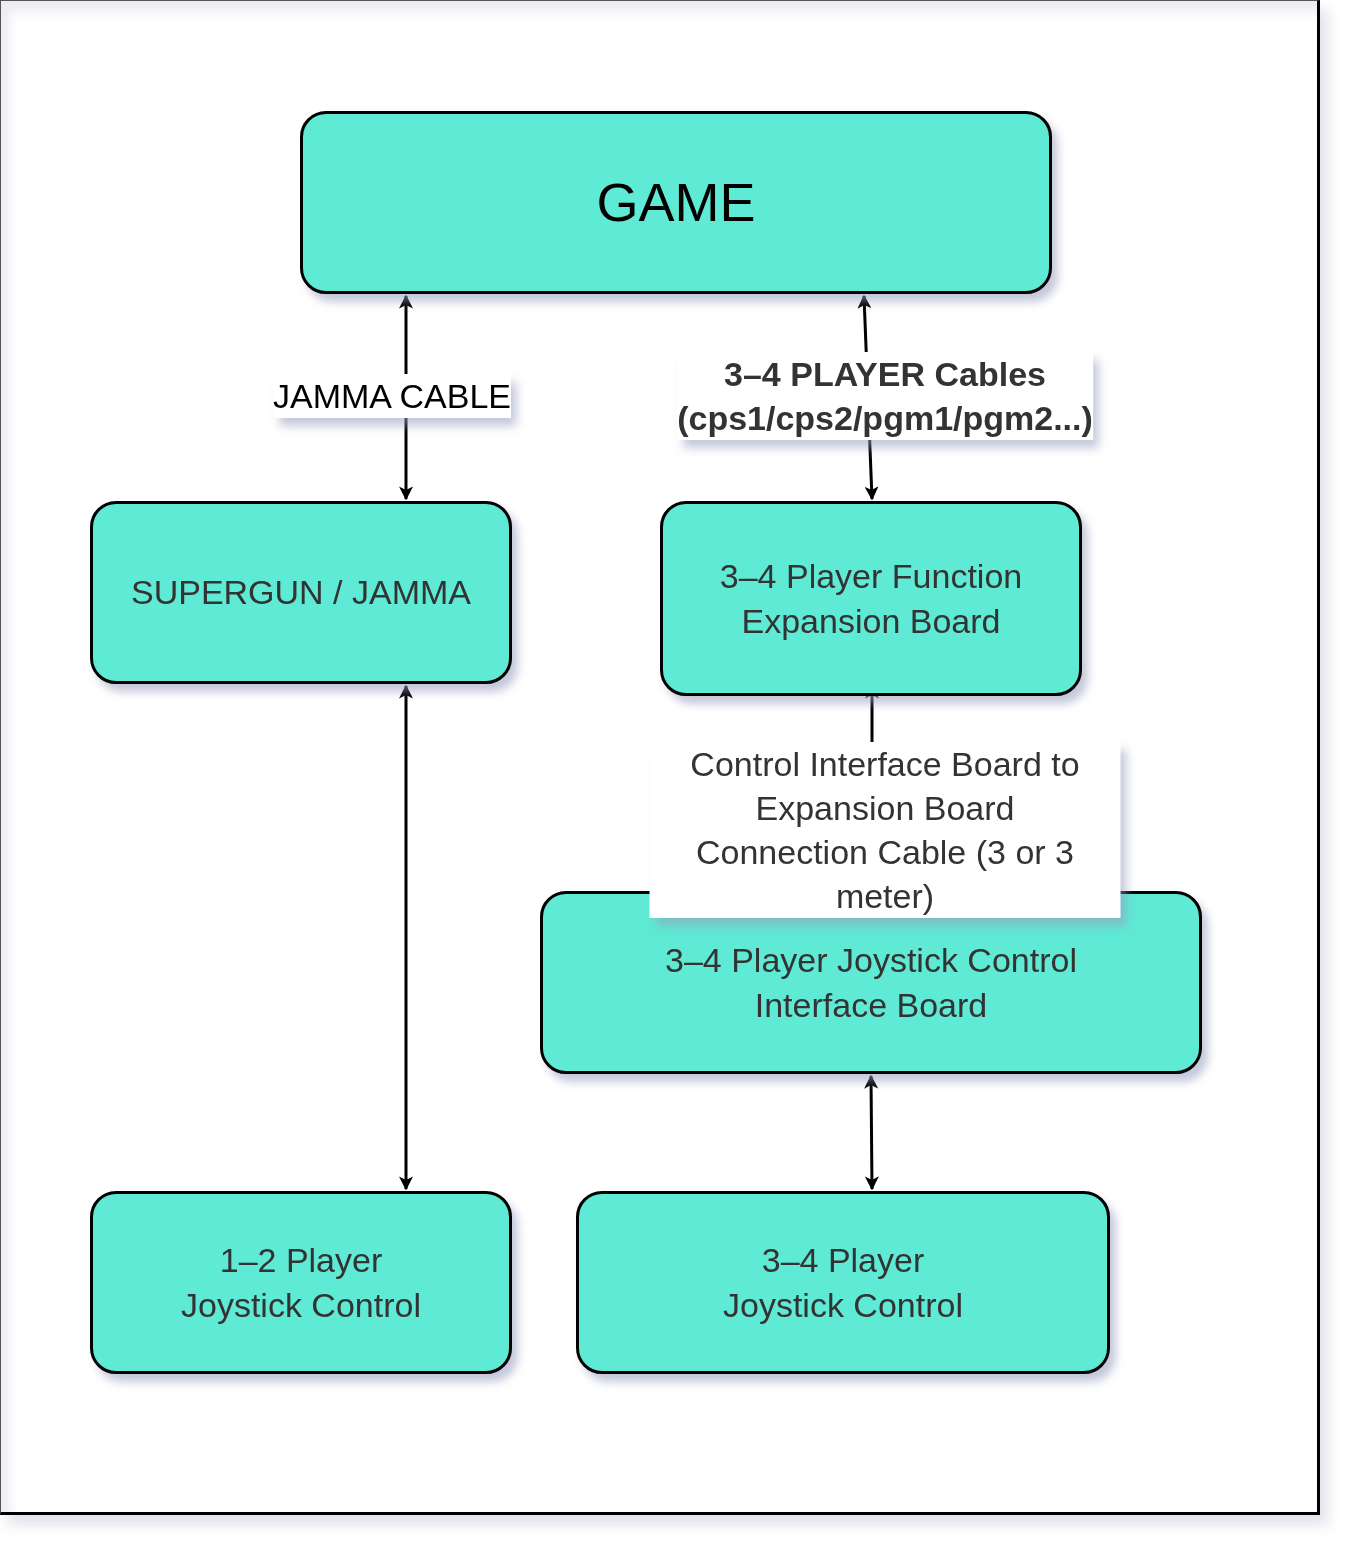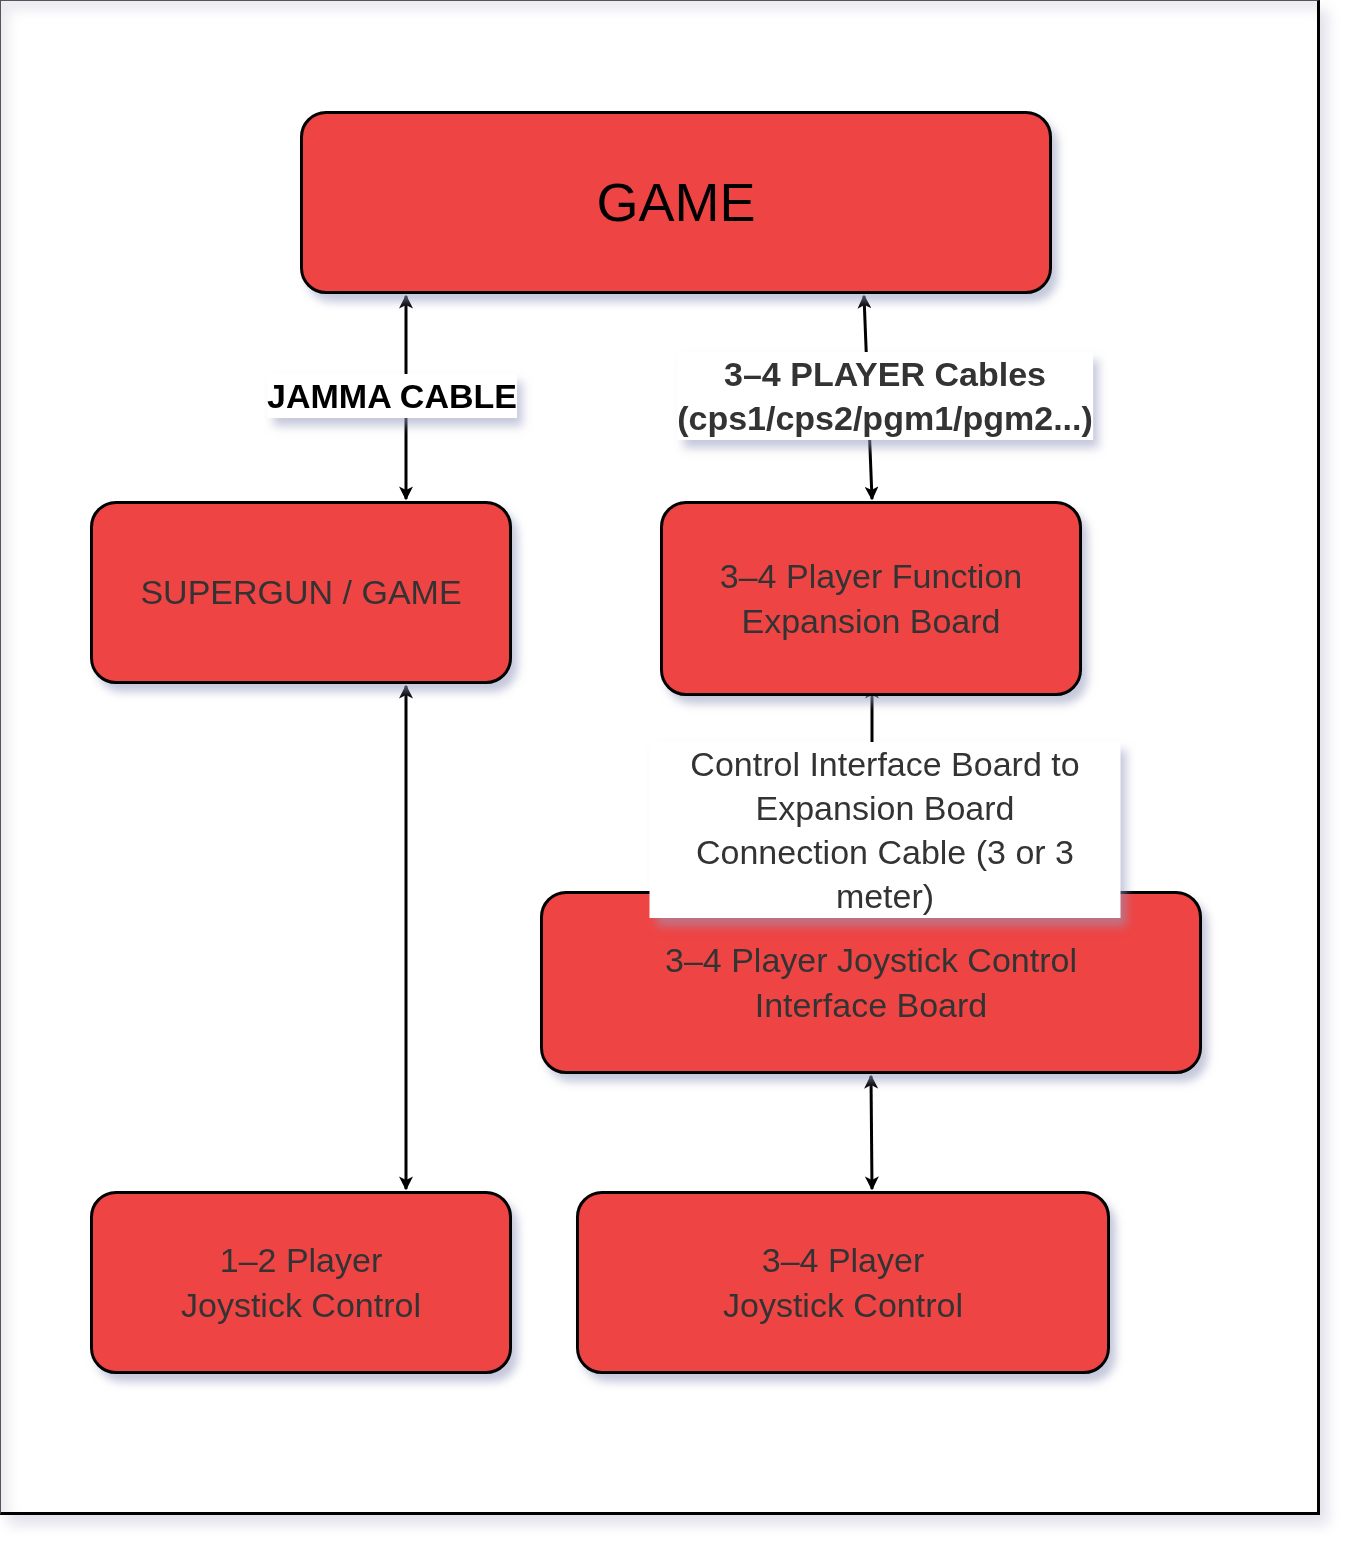--- a/index.html
+++ b/index.html
@@ -5,35 +5,35 @@
     html, body { margin: 0; padding: 0; background: #ffffff; }
     body { width: 1356px; height: 1554px; position: relative; overflow: hidden; }
     .frame {
       position: absolute; left: 0; top: 0; width: 1320px; height: 1515px;
       border-top: 1px solid #555; border-left: 1px solid #555;
       border-right: 3px solid #000; border-bottom: 3px solid #000;
       box-sizing: border-box; background: #fff;
       box-shadow: 8px 10px 12px rgba(190,190,210,0.45), inset 8px 10px 12px rgba(200,200,215,0.35);
     }
     .node {
-      position: absolute; box-sizing: border-box; background: #ef4444;
+      position: absolute; box-sizing: border-box; background: #5eead4;
       border: 3px solid #000; border-radius: 26px;
       box-shadow: 6px 8px 9px rgba(150,155,190,0.55);
       display: flex; align-items: center; justify-content: center; text-align: center;
       font-family: "Liberation Sans", sans-serif; color: #333; font-size: 34px; line-height: 45px;
       white-space: pre-line;
     }
     .node.game { color: #000; font-size: 54px; }
     .edge-label {
       position: absolute; background: #fff; text-align: center;
       font-family: "Liberation Sans", sans-serif; color: #333; font-size: 34px; line-height: 44px;
       box-shadow: 6px 8px 9px rgba(150,155,190,0.55); white-space: pre-line;
       transform: translateX(-50%);
     }
-    .edge-label.black { color: #000; font-weight: bold; }
+    .edge-label.black { color: #000; }
     svg.edges { position: absolute; left: 0; top: 0; }
   </style>
 </head>
 <body>
 
 <div class="frame"></div>
 
 <svg class="edges" width="1356" height="1554">
   <defs>
     <marker id="ah" viewBox="0 0 20 20" refX="18" refY="10" markerWidth="14" markerHeight="14" markerUnits="userSpaceOnUse" orient="auto-start-reverse">
@@ -41,21 +41,21 @@
     </marker>
   </defs>
   <line x1="406" y1="296" x2="406" y2="499" stroke="#000" stroke-width="3" marker-start="url(#ah)" marker-end="url(#ah)"></line>
   <line x1="864" y1="296" x2="872" y2="499" stroke="#000" stroke-width="3" marker-start="url(#ah)" marker-end="url(#ah)"></line>
   <line x1="406" y1="686" x2="406" y2="1189" stroke="#000" stroke-width="3" marker-start="url(#ah)" marker-end="url(#ah)"></line>
   <line x1="872" y1="686" x2="872" y2="889" stroke="#000" stroke-width="3" marker-start="url(#ah)" marker-end="url(#ah)"></line>
   <line x1="871" y1="1076" x2="872" y2="1189" stroke="#000" stroke-width="3" marker-start="url(#ah)" marker-end="url(#ah)"></line>
 </svg>
 
 <div class="node game" style="left:300px;top:111px;width:752px;height:183px;">GAME</div>
-<div class="node" style="left:90px;top:501px;width:422px;height:183px;">SUPERGUN / GAME</div>
+<div class="node" style="left:90px;top:501px;width:422px;height:183px;">SUPERGUN / JAMMA</div>
 <div class="node" style="left:660px;top:501px;width:422px;height:195px;">3–4 Player Function
 Expansion Board</div>
 <div class="node" style="left:540px;top:891px;width:662px;height:183px;">3–4 Player Joystick Control
 Interface Board</div>
 <div class="node" style="left:90px;top:1191px;width:422px;height:183px;">1–2 Player
 Joystick Control</div>
 <div class="node" style="left:576px;top:1191px;width:534px;height:183px;">3–4 Player
 Joystick Control</div>
 
 <div class="edge-label black" style="left:392px;top:374px;">JAMMA CABLE</div>

